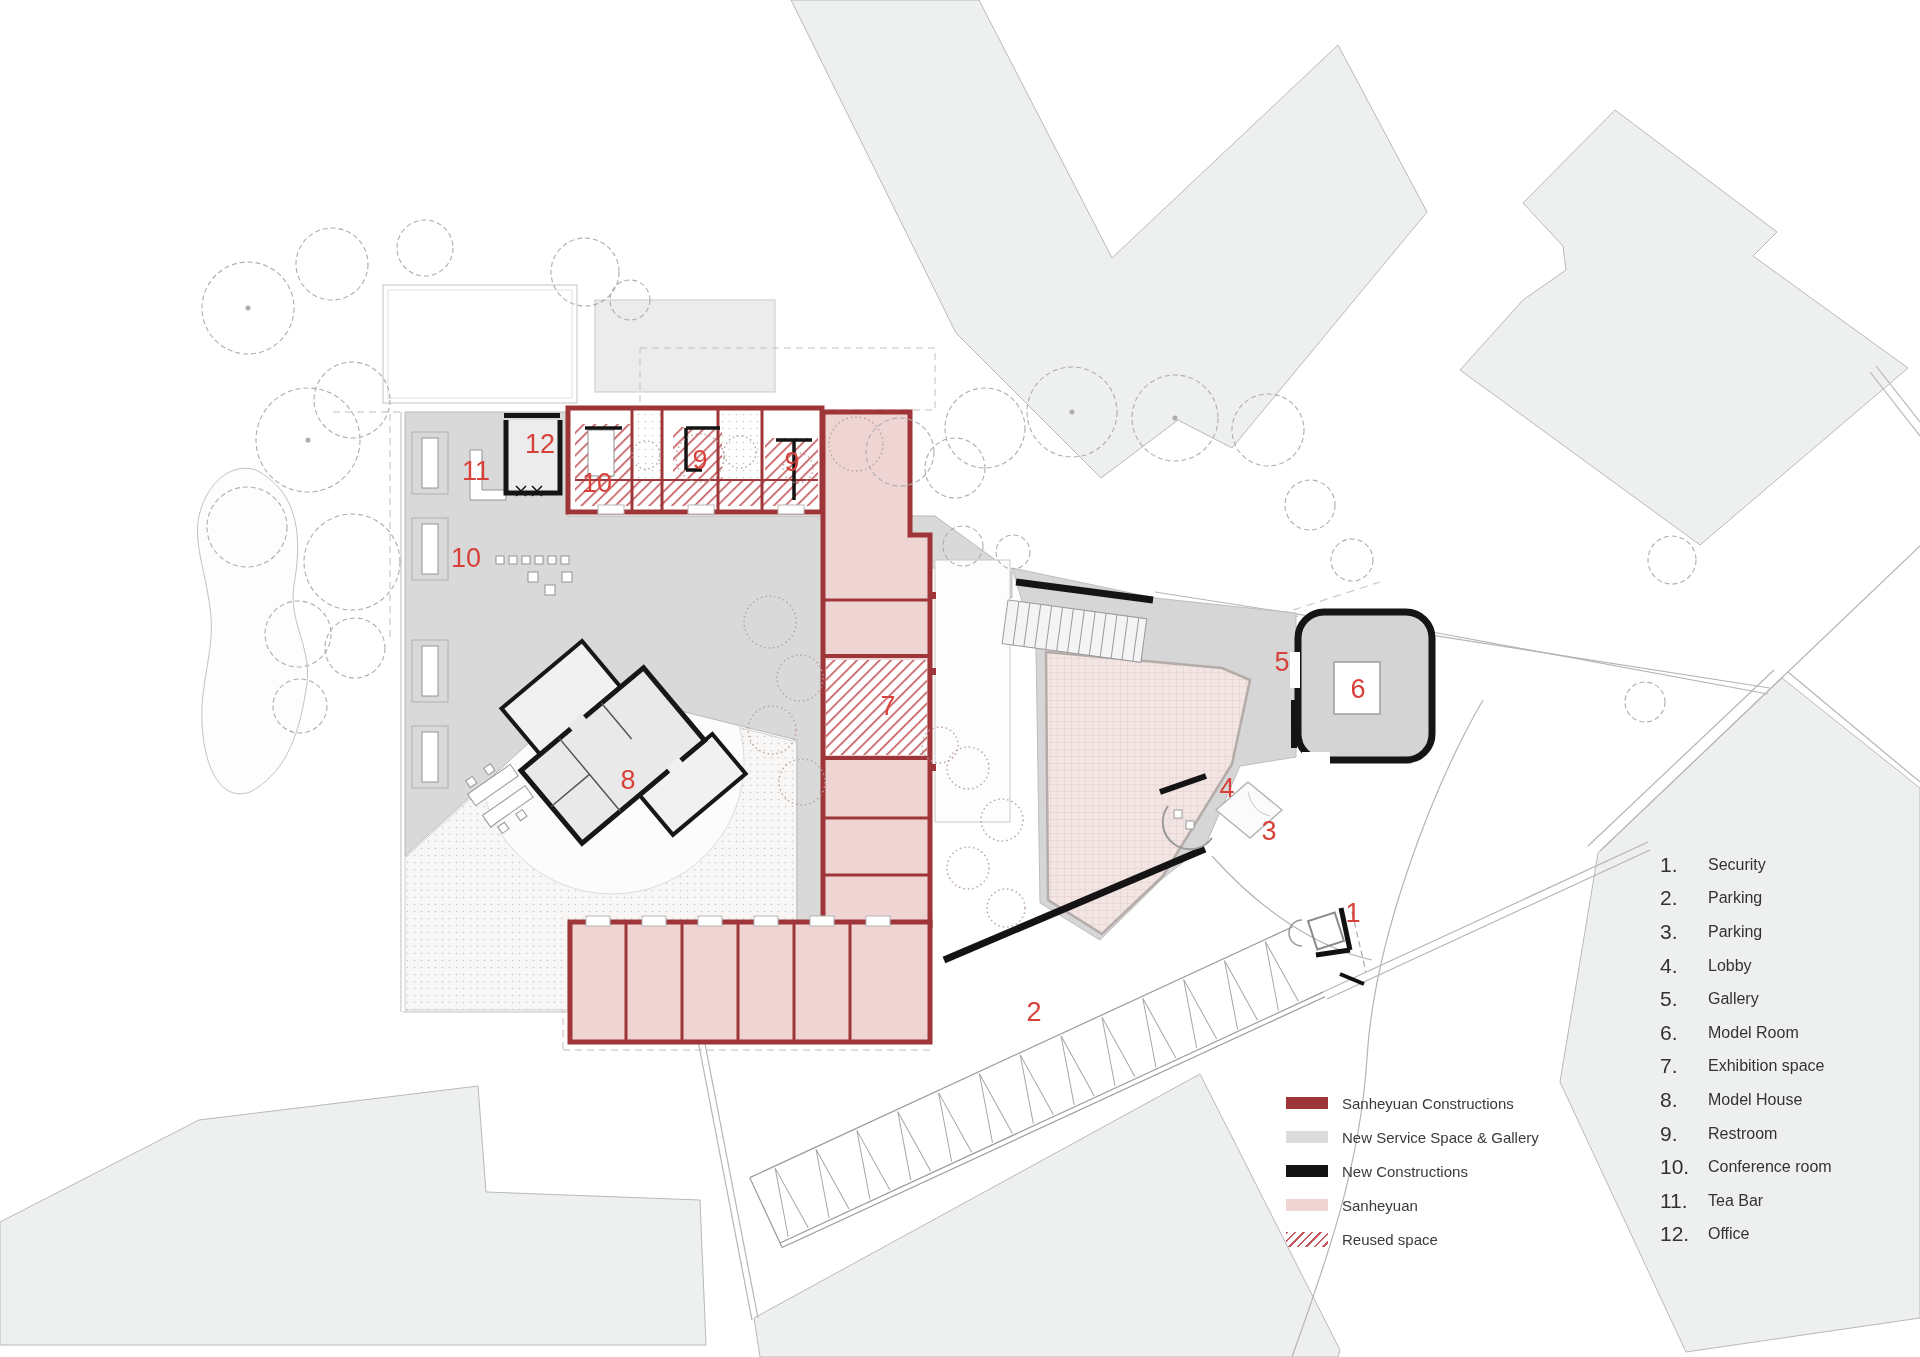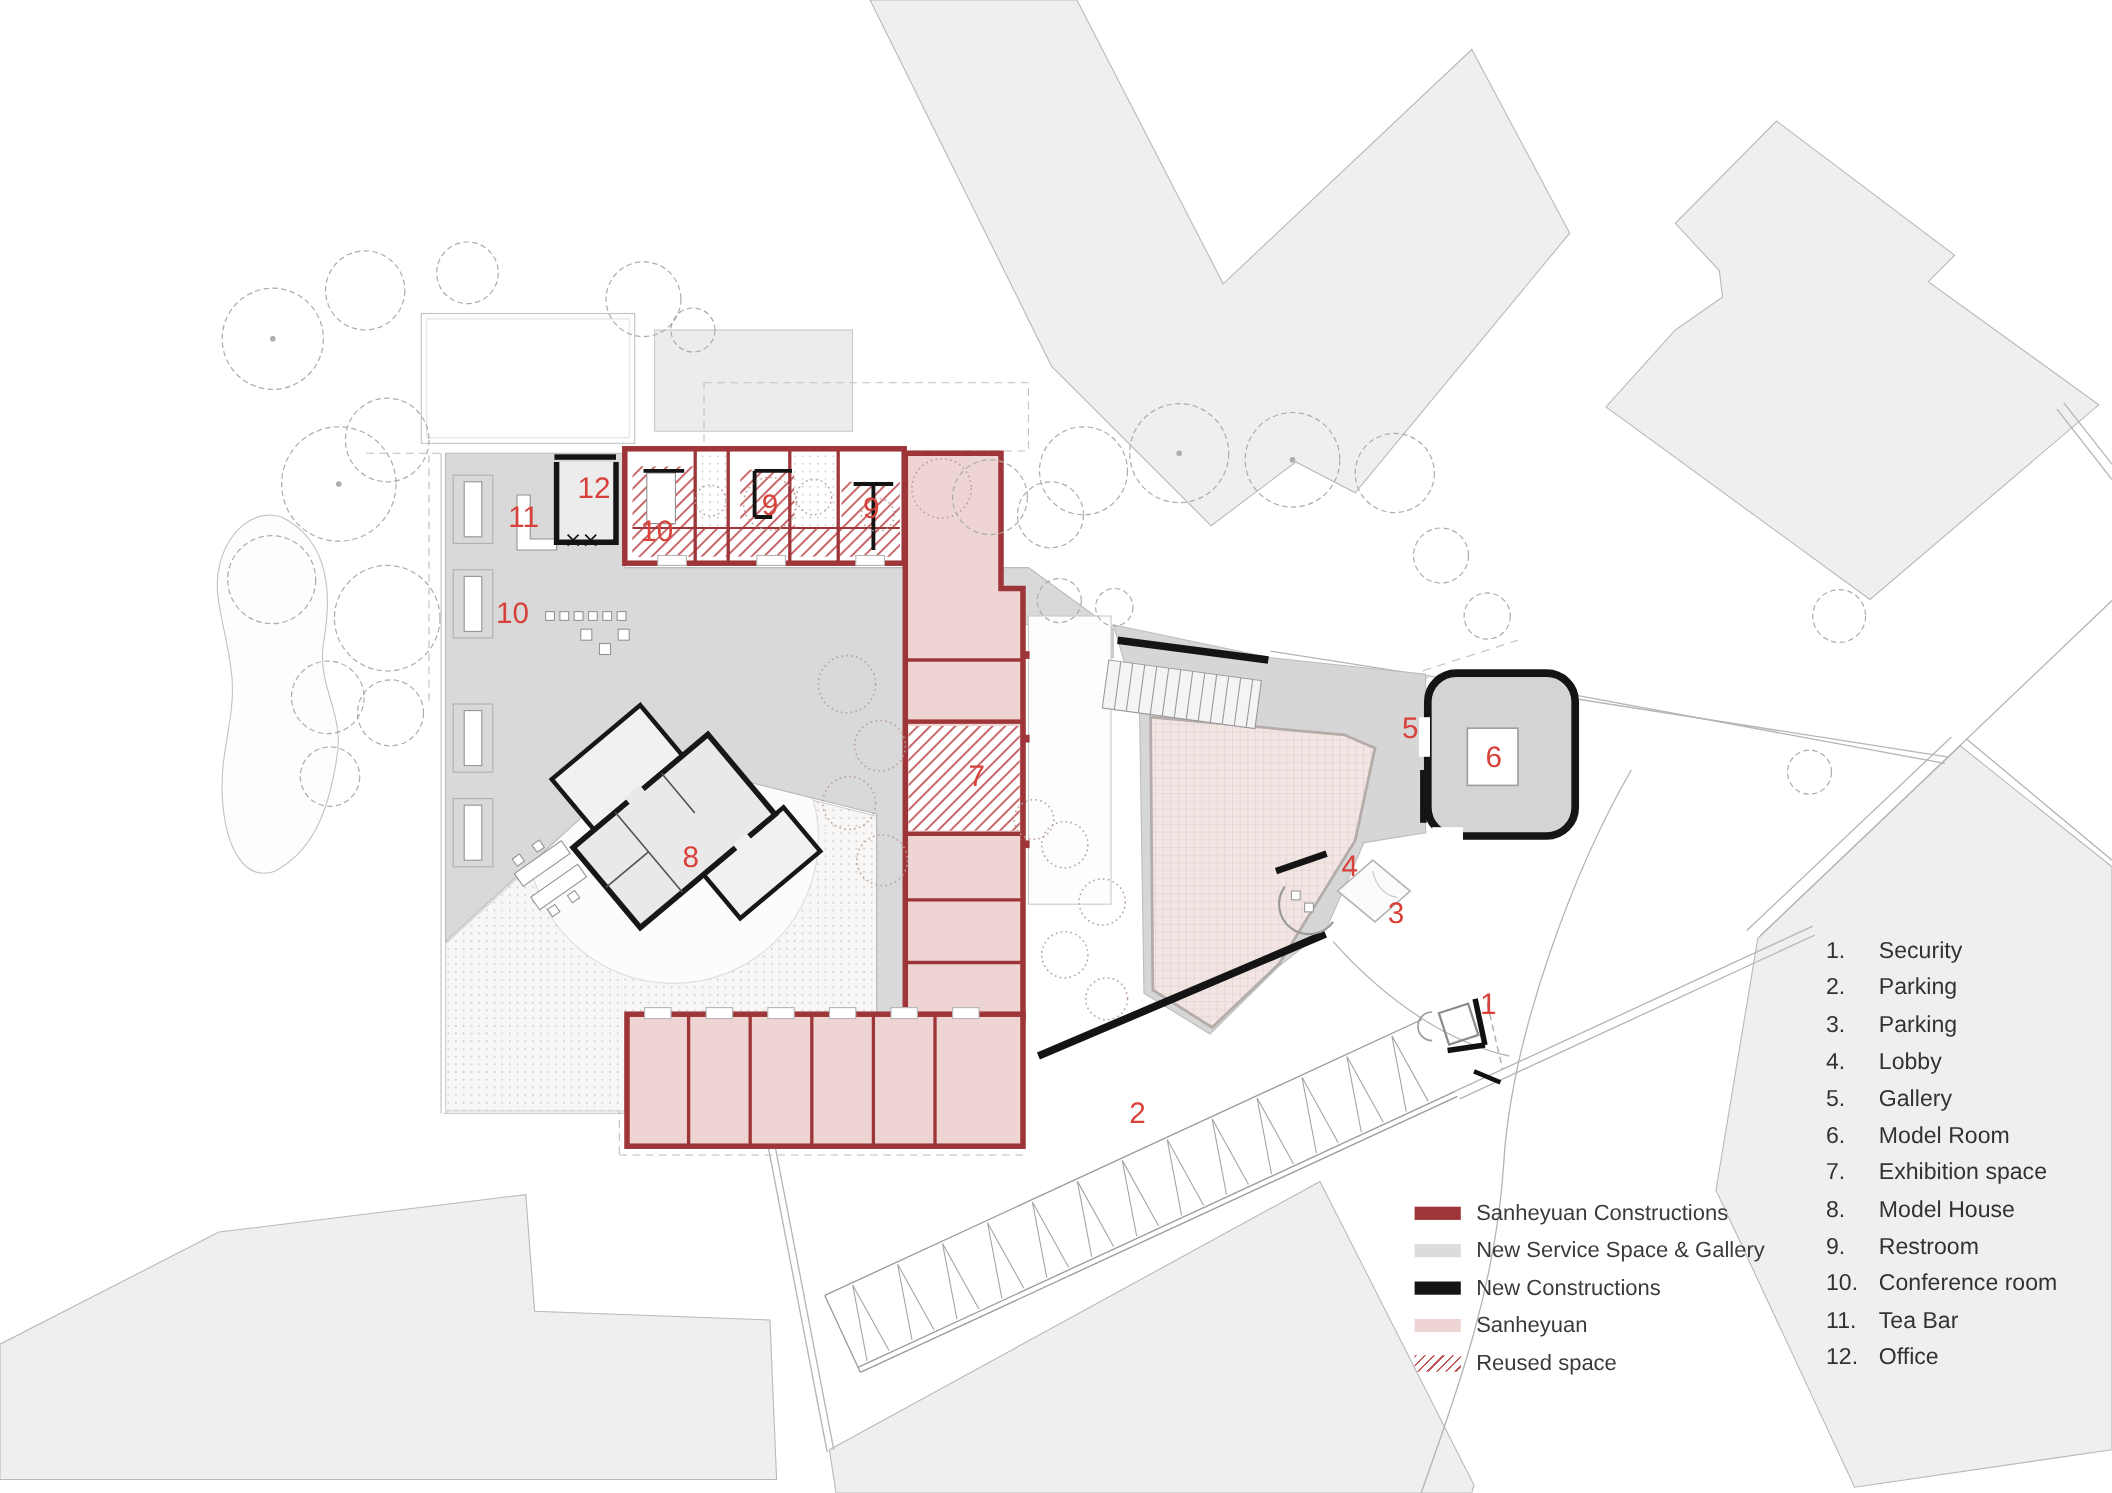--- a/index.html
+++ b/index.html
@@ -9,26 +9,26 @@
   svg{position:absolute;left:0;top:0;}
   
   .plan-num{position:absolute;transform:translate(-50%,-50%);
     font-size:27px;color:var(--label-red,#d8403a);font-weight:400;line-height:1;}
   
   #legend{position:absolute;left:1286px;top:1086px;}
   .legend-row{display:flex;align-items:center;height:34px;}
   .legend-swatch{width:42px;height:12px;flex:0 0 auto;}
   .legend-swatch.hatch{height:15px;background:
     repeating-linear-gradient(135deg,#c4555a 0 1.5px,rgba(0,0,0,0) 1.5px 6px);}
-  .legend-label{margin-left:14px;font-size:20px;color:#3a3a3a;white-space:nowrap;}
+  .legend-label{margin-left:14px;font-size:15px;color:#3a3a3a;white-space:nowrap;}
   
   #key-list{position:absolute;left:1660px;top:848px;}
   .key-row{display:flex;height:33.6px;align-items:center;}
   .key-num{width:48px;font-size:21px;color:#323232;}
-  .key-label{font-size:21px;color:#323232;white-space:nowrap;}
+  .key-label{font-size:16px;color:#323232;white-space:nowrap;}
 </style>
 </head>
 <body>
 
 <div id="stage">
 <svg width="1920" height="1357" viewBox="0 0 1920 1357">
   <defs>
     <pattern id="pat-dots" width="7" height="7" patternUnits="userSpaceOnUse">
       <circle cx="1.5" cy="1.5" r="0.8" fill="#c6c6c6"></circle>
     </pattern>

